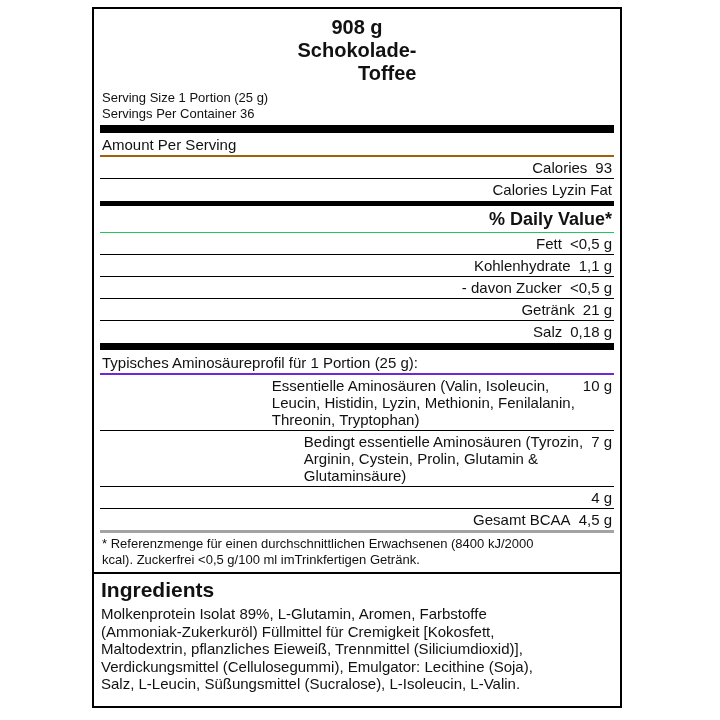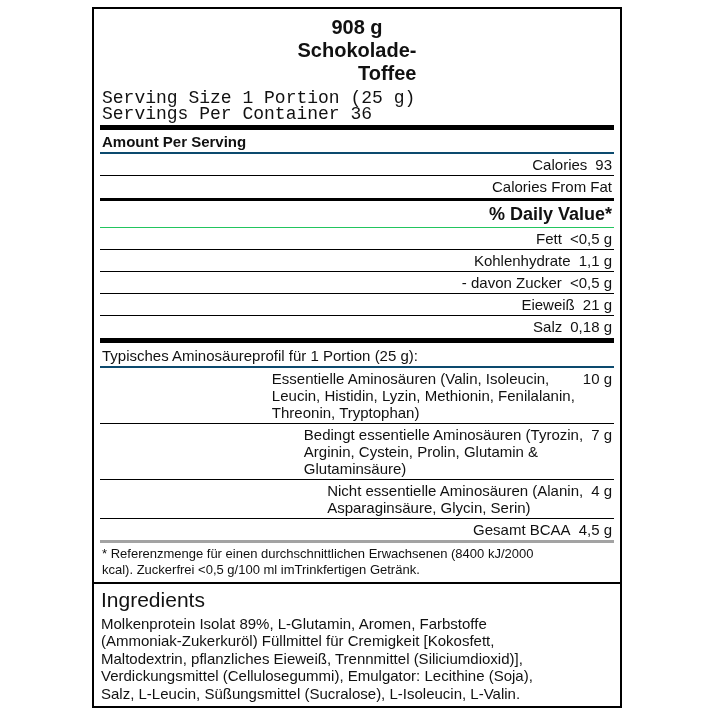--- a/index.html
+++ b/index.html
@@ -4,37 +4,37 @@
 <style>
   * { margin:0; padding:0; box-sizing:border-box; }
   html,body { width:720px; height:720px; background:#ffffff; }
   body { font-family:"Liberation Sans","DejaVu Sans",sans-serif; color:#111; position:relative; }
   .label { position:absolute; left:92px; top:7px; width:530px; height:701px;
            border:2px solid #000; background:#fff; padding:4px 6px 0 6px;
            display:flex; flex-direction:column; }
   .hdr { display:flex; justify-content:space-between; align-items:center; padding:3px 2px 2px 2px;flex-direction:column; }
   .weight { font-size:20px; font-weight:bold; }
   .flavor { font-size:20px; font-weight:bold; text-align:right; white-space:pre-line; line-height:23px; }
-  .serving-info { font-size:18px; line-height:16px; padding:3px 2px 2px 2px;font-family:Liberation Mono, monospace; }
+  .serving-info { font-size:13px; line-height:16px; padding:3px 2px 2px 2px; }
   .bar { background:#000; height:8px; margin:1px 0; }
   .bar.medium { height:5px; }
   .bar.heavy { height:7px; }
-  .aps { font-weight:bold; font-size:15px; padding:2px; border-bottom:2px solid #0c4a6e; }
+  .aps { font-weight:normal; font-size:15px; padding:2px; border-bottom:2px solid #a16207; }
   .row { display:flex; justify-content:flex-end; align-items:flex-start;
          font-size:15px; line-height:17px; padding:2px; border-bottom:1px solid #000; }
   .row.no-border { border-bottom:none; }
   .indent { padding-left:16px; }
   .value { text-align:right; white-space:nowrap; padding-left:8px; }
   .dv { text-align:right; font-weight:bold; font-size:18px; padding:2px; border-bottom:1px solid #22c55e; }
-  .amino-title { font-size:15px; padding:3px 2px 2px 2px; border-bottom:2px solid #0c4a6e; }
+  .amino-title { font-size:15px; padding:3px 2px 2px 2px; border-bottom:2px solid #6d28d9; }
   .amino-name { white-space:pre-line; max-width:75%; }
   .amino-last { border-bottom:3px solid #a3a3a3; }
   .footnote { font-size:13px; line-height:16px; padding:3px 2px 4px 2px; white-space:pre-line; }
   .ingredients { border-top:2px solid #000; margin:0 -6px; padding:3px 7px 4px 7px; flex:1; }
-  .ing-title { font-size:21px; font-weight:normal; padding:1px 0 3px 0; }
+  .ing-title { font-size:21px; font-weight:bold; padding:1px 0 3px 0; }
   .ing-text { font-size:15px; line-height:17.5px; white-space:pre-line; }
 </style>
 </head>
 <body>
 
 <div class="label">
 
   <div class="hdr">
     <div class="weight">908 g</div>
     <div class="flavor">Schokolade-
@@ -49,41 +49,41 @@
   <div class="bar"></div>
 
   <div class="aps">Amount Per Serving</div>
 
   <div class="row">
     <span>Calories</span>
     <span class="value">93</span>
   </div>
 
   <div class="row no-border">
-    <span class="indent">Calories From Fat</span>
+    <span class="indent">Calories Lyzin Fat</span>
   </div>
 
   <div class="bar medium"></div>
 
   <div class="dv">% Daily Value*</div>
 
   <div class="row">
     <span>Fett</span>
     <span class="value">&lt;0,5 g</span>
   </div>
   <div class="row">
     <span>Kohlenhydrate</span>
     <span class="value">1,1 g</span>
   </div>
   <div class="row">
     <span class="indent">- davon Zucker</span>
     <span class="value">&lt;0,5 g</span>
   </div>
   <div class="row">
-    <span>Eieweiß</span>
+    <span>Getränk</span>
     <span class="value">21 g</span>
   </div>
   <div class="row no-border">
     <span>Salz</span>
     <span class="value">0,18 g</span>
   </div>
 
   <div class="bar heavy"></div>
 
   <div class="amino-title">Typisches Aminosäureprofil für 1 Portion (25 g):</div>
@@ -94,22 +94,20 @@
 Threonin, Tryptophan)</span>
     <span class="value">10 g</span>
   </div>
   <div class="row">
     <span class="amino-name">Bedingt essentielle Aminosäuren (Tyrozin,
 Arginin, Cystein, Prolin, Glutamin &amp;
 Glutaminsäure)</span>
     <span class="value">7 g</span>
   </div>
   <div class="row">
-    <span class="amino-name">Nicht essentielle Aminosäuren (Alanin,
-Asparaginsäure, Glycin, Serin)</span>
     <span class="value">4 g</span>
   </div>
   <div class="row amino-last">
     <span class="amino-name">Gesamt BCAA</span>
     <span class="value">4,5 g</span>
   </div>
 
   <div class="footnote">* Referenzmenge für einen durchschnittlichen Erwachsenen (8400 kJ/2000
 kcal). Zuckerfrei &lt;0,5 g/100 ml imTrinkfertigen Getränk.</div>
 

